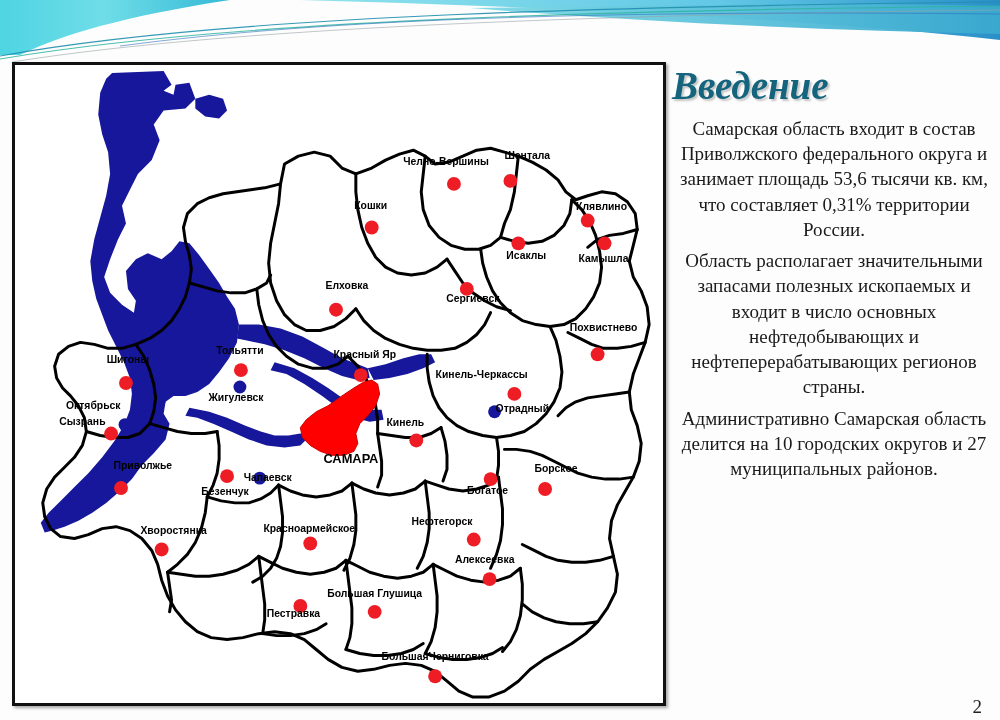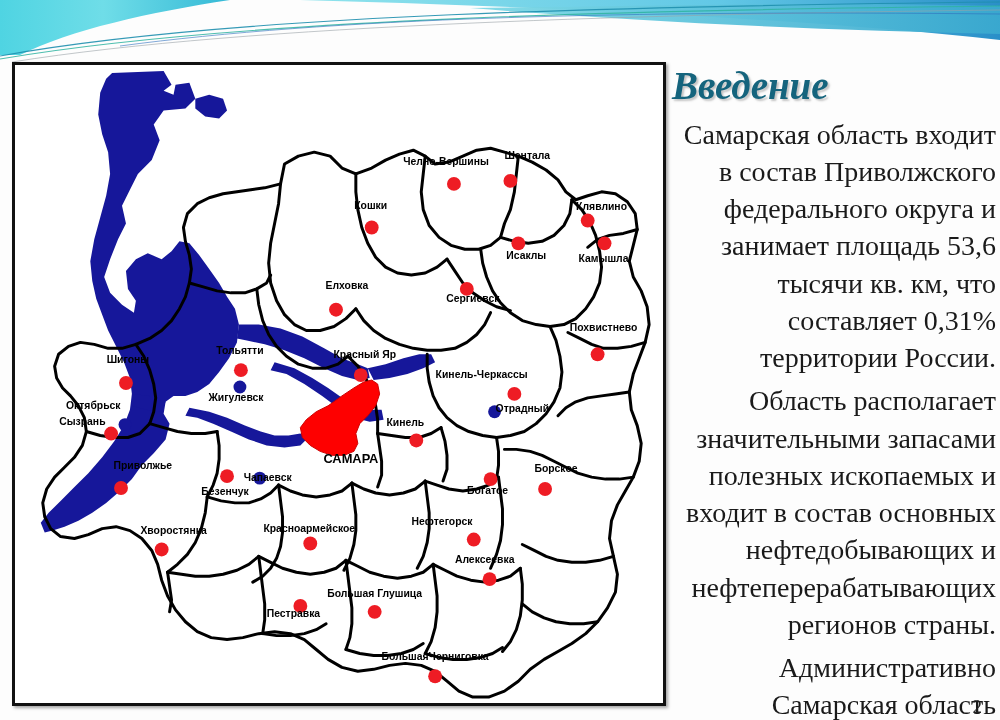--- a/index.html
+++ b/index.html
@@ -41,25 +41,25 @@
     font-weight:bold;
     font-size:39px;
     color:#15647d;
     line-height:1.02;
     margin:4px 0 10px 0;
     text-shadow:2px 2px 2px rgba(150,150,150,.55);
     white-space:nowrap;
   }
   .para{
     font-family:"Liberation Serif", serif;
-    font-size:28px;
+    font-size:19px;
     color:#1a1a1a;
     line-height:1.33;
     margin:0 0 6px 0;
-    text-align:right;
+    text-align:center;
   }
   #page-number{
     position:absolute;right:18px;bottom:2px;
     font-family:"Liberation Serif", serif;
     font-size:19px;color:#222;
   }
 </style>
 </head>
 <body>
 
@@ -288,17 +288,17 @@
         <text x="281" y="557" text-anchor="middle" class="city-label">Пестравка</text>
         <text x="424" y="601" text-anchor="middle" class="city-label">БольшаяЧерниговка</text>
       </g>
   </svg>
 </div>
 
 <div id="content">
   <div id="slide-title">Введение</div>
 
   <p class="para">Самарская область входит в состав Приволжского федерального округа и занимает площадь 53,6 тысячи кв. км, что составляет 0,31% территории России.</p>
-  <p class="para">Область располагает значительными запасами полезных ископаемых и входит в состав основных нефтедобывающих и нефтеперерабатывающих регионов страны.</p>
-  <p class="para">Административно Самарская область делится на 11 городских округов и 27 муниципальных районов.</p>
+  <p class="para">Область располагает значительными запасами полезных ископаемых и входит в число основных нефтедобывающих и нефтеперерабатывающих регионов страны.</p>
+  <p class="para">Административно Самарская область делится на 10 городских округов и 27 муниципальных районов.</p>
 </div>
 
 <div id="page-number">2</div>
 
 </body></html>

